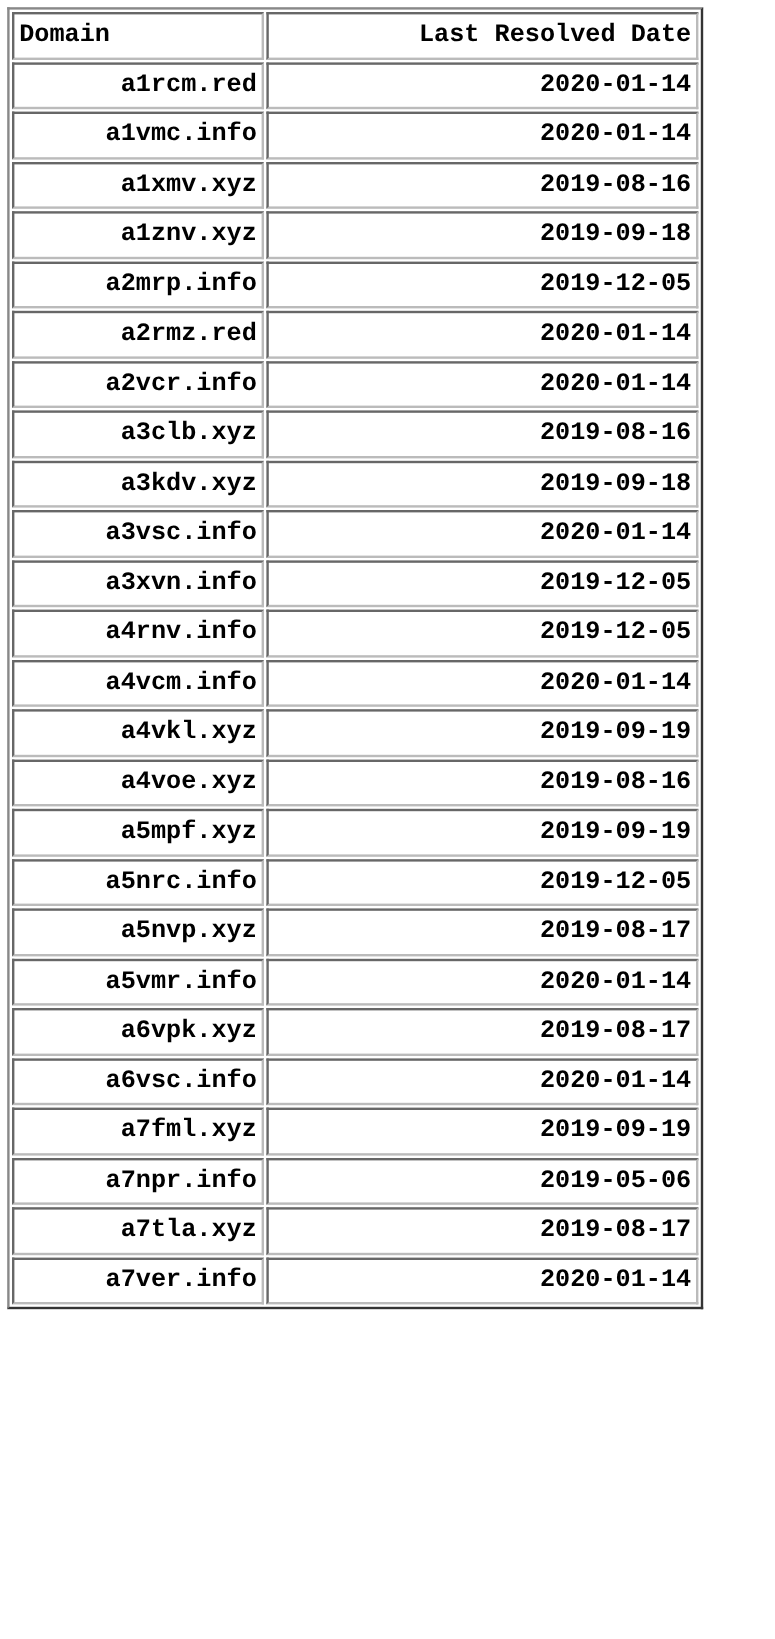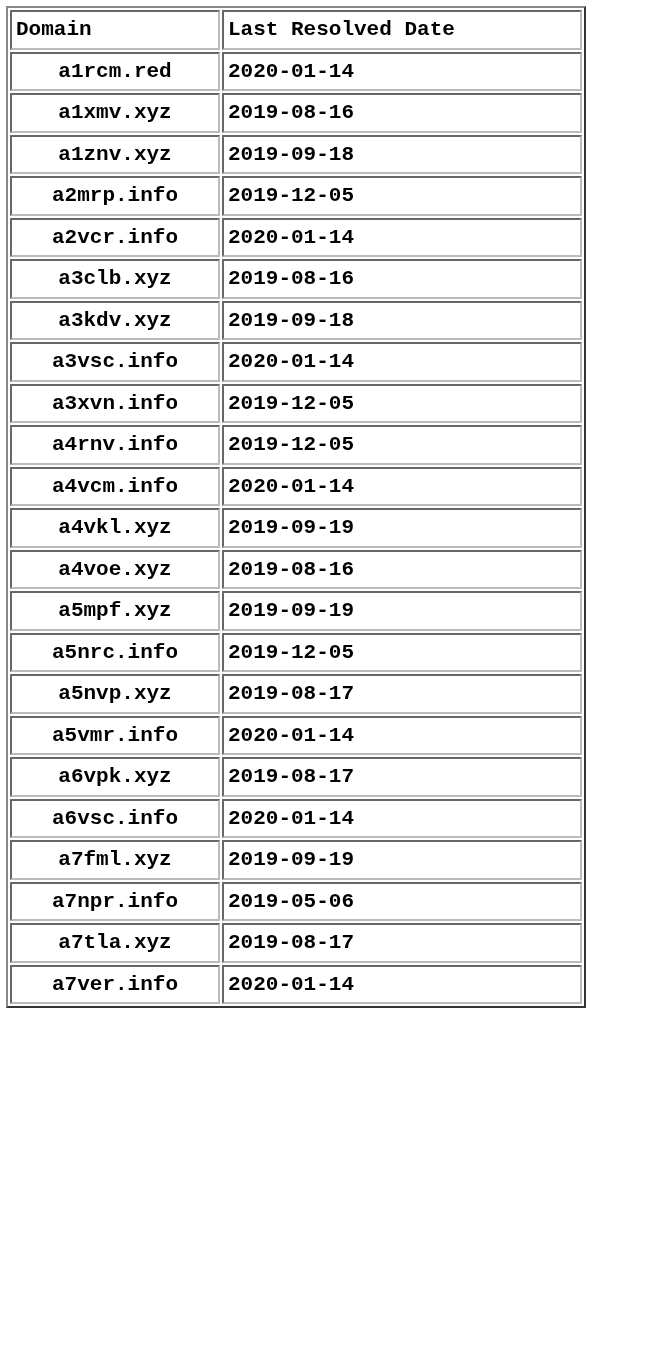--- a/index.html
+++ b/index.html
@@ -25,58 +25,66 @@
       padding: 2px 4px;
       line-height: 1.5;
       white-space: nowrap;
       font-weight: bold;
     }
     th {
       text-align: left;
       font-weight: bold;
     }
     th.col-date {
-      text-align: left;
+      text-align: right;
     }
     td.col-domain {
-      text-align: center;
+      text-align: right;
       min-width: 210px;
     }
     td.col-date {
-      text-align: left;
+      text-align: right;
       min-width: 360px;
       margin-left: 36px;
     }
   </style>
 </head>
 <body>
 
 <table>
   <thead>
     <tr>
       <th class="col-domain">Domain</th>
       <th class="col-date">Last Resolved Date</th>
     </tr>
   </thead>
   <tbody id="table-body">
   <tr>
         <td class="col-domain">a1rcm.red</td>
         <td class="col-date">2020-01-14</td>
       </tr>
       <tr>
+        <td class="col-domain">a1vmc.info</td>
+        <td class="col-date">2020-01-14</td>
+      </tr>
+      <tr>
         <td class="col-domain">a1xmv.xyz</td>
         <td class="col-date">2019-08-16</td>
       </tr>
       <tr>
         <td class="col-domain">a1znv.xyz</td>
         <td class="col-date">2019-09-18</td>
       </tr>
       <tr>
         <td class="col-domain">a2mrp.info</td>
         <td class="col-date">2019-12-05</td>
+      </tr>
+      <tr>
+        <td class="col-domain">a2rmz.red</td>
+        <td class="col-date">2020-01-14</td>
       </tr>
       <tr>
         <td class="col-domain">a2vcr.info</td>
         <td class="col-date">2020-01-14</td>
       </tr>
       <tr>
         <td class="col-domain">a3clb.xyz</td>
         <td class="col-date">2019-08-16</td>
       </tr>
       <tr>

